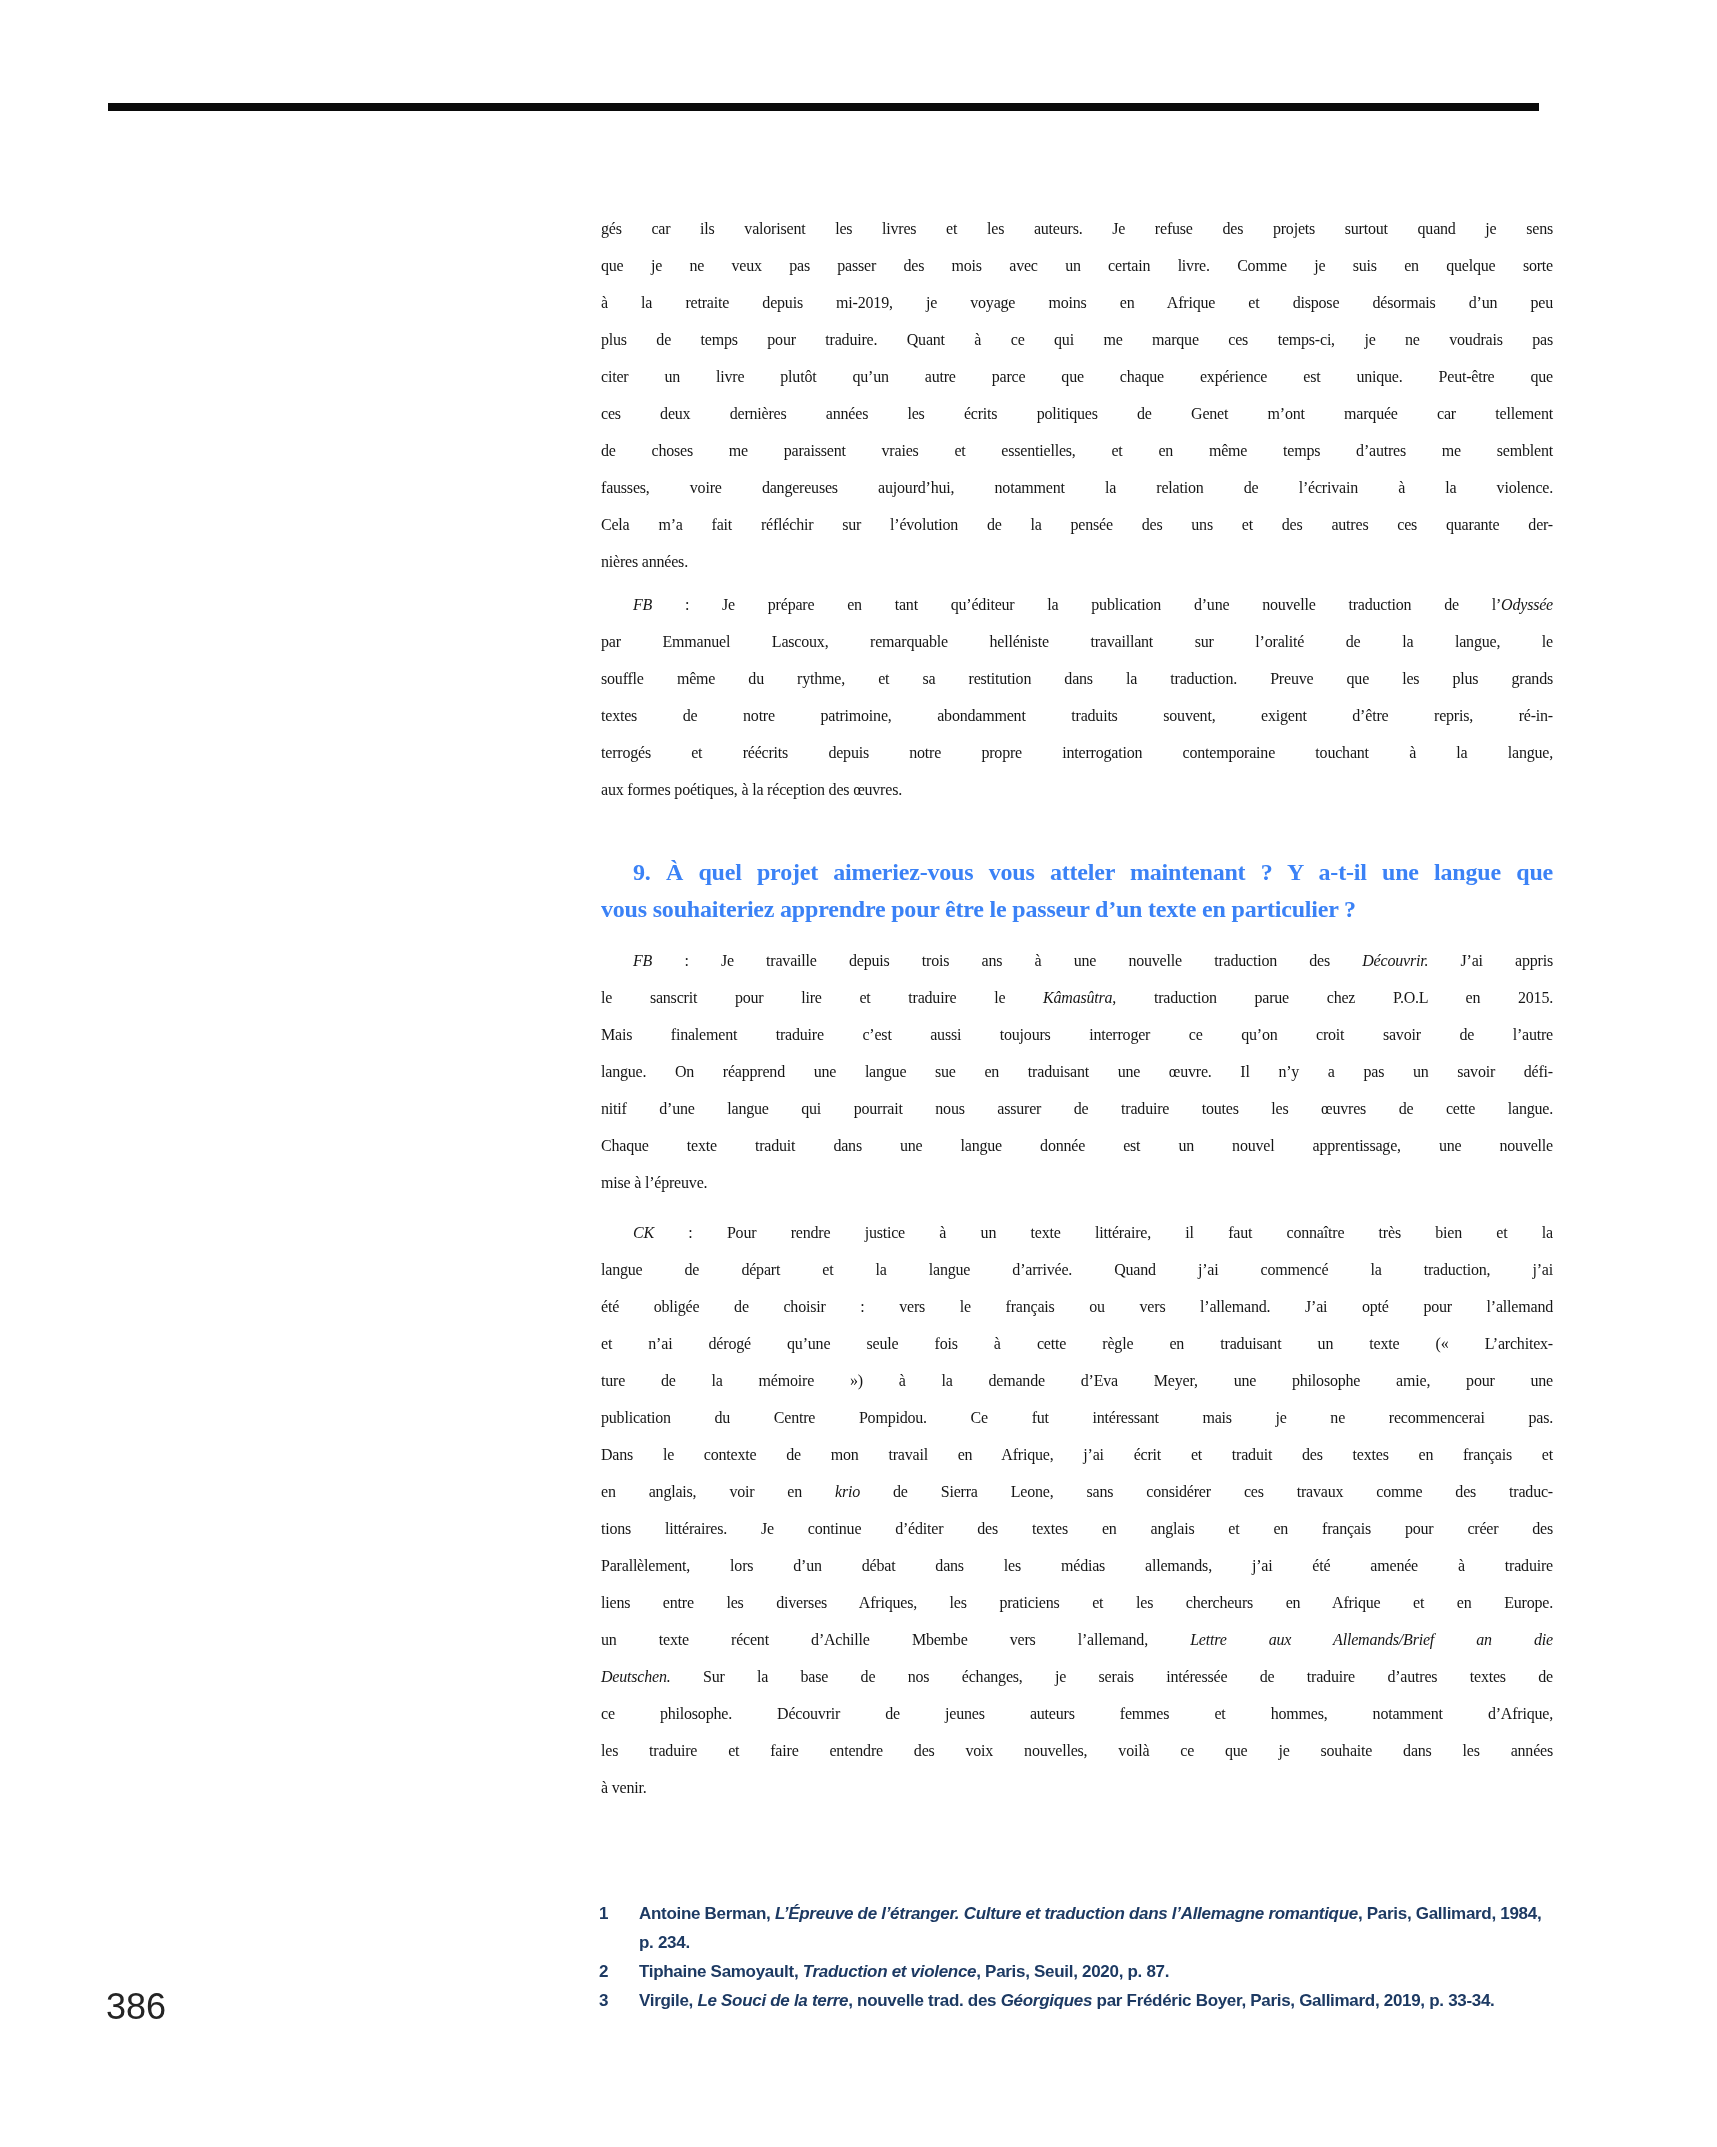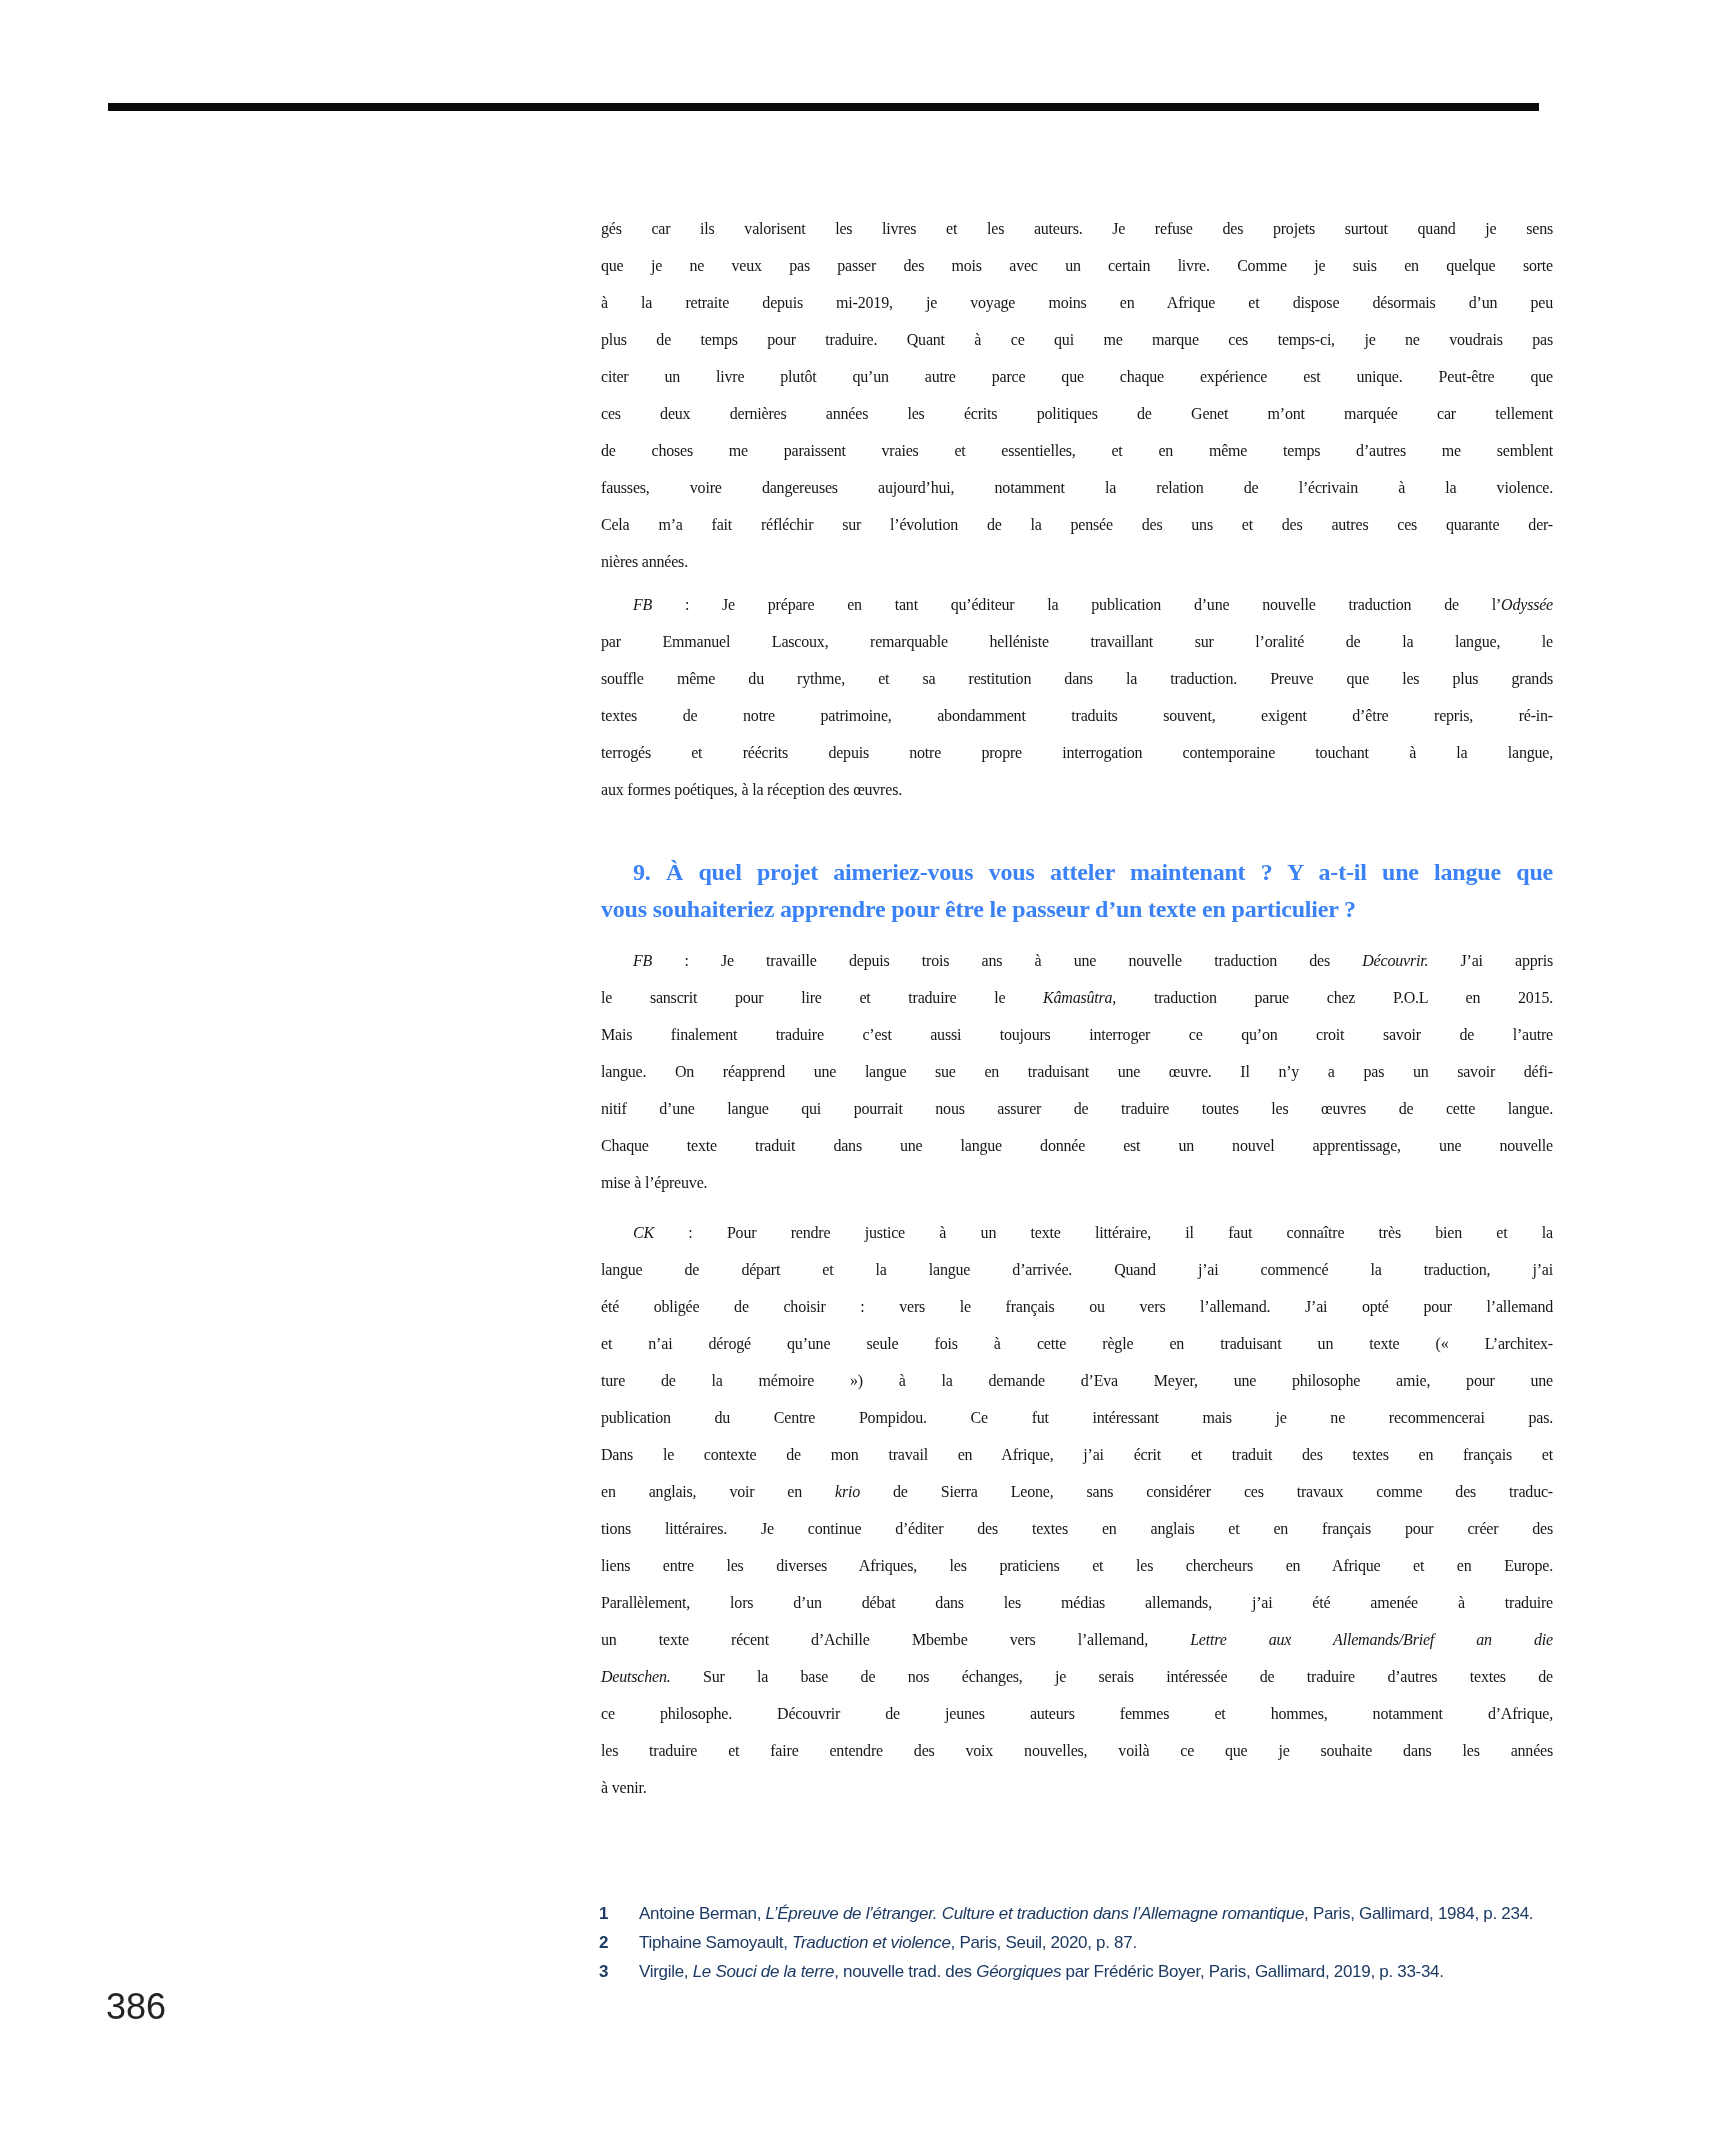--- a/index.html
+++ b/index.html
@@ -50,21 +50,21 @@
     font-family: "Liberation Sans", sans-serif;
     font-size: 17px;
     line-height: 29px;
     letter-spacing: -0.3px;
   }
   .footnote { display: flex; }
   .fn-num {
     flex: 0 0 40px;
     font-weight: 700;
   }
-  .fn-text { flex: 1 1 auto; }
+  .fn-text { flex: 1 1 auto; font-weight: bold; }
   .page-number {
     position: absolute;
     left: 106px;
     top: 1990px;
     font-family: "Liberation Sans", sans-serif;
     font-size: 36px;
     line-height: 33px;
     color: #242424;
   }
 </style>
@@ -112,22 +112,22 @@
     <div class="para p4">
         <div class="line first"><span class="it">CK</span><span> : Pour rendre justice à un texte littéraire, il faut connaître très bien et la</span></div>
         <div class="line"><span>langue de départ et la langue d’arrivée. Quand j’ai commencé la traduction, j’ai</span></div>
         <div class="line"><span>été obligée de choisir : vers le français ou vers l’allemand. J’ai opté pour l’allemand</span></div>
         <div class="line"><span>et n’ai dérogé qu’une seule fois à cette règle en traduisant un texte (« L’architex-</span></div>
         <div class="line"><span>ture de la mémoire ») à la demande d’Eva Meyer, une philosophe amie, pour une</span></div>
         <div class="line"><span>publication du Centre Pompidou. Ce fut intéressant mais je ne recommencerai pas.</span></div>
         <div class="line"><span>Dans le contexte de mon travail en Afrique, j’ai écrit et traduit des textes en français et</span></div>
         <div class="line"><span>en anglais, voir en </span><span class="it">krio</span><span> de Sierra Leone, sans considérer ces travaux comme des traduc-</span></div>
         <div class="line"><span>tions littéraires. Je continue d’éditer des textes en anglais et en français pour créer des</span></div>
+        <div class="line"><span>Parallèlement, lors d’un débat dans les médias allemands, j’ai été amenée à traduire</span></div>
         <div class="line"><span>liens entre les diverses Afriques, les praticiens et les chercheurs en Afrique et en Europe.</span></div>
-        <div class="line"><span>Parallèlement, lors d’un débat dans les médias allemands, j’ai été amenée à traduire</span></div>
         <div class="line"><span>un texte récent d’Achille Mbembe vers l’allemand, </span><span class="it">Lettre aux Allemands/Brief an die</span></div>
         <div class="line"><span class="it">Deutschen.</span><span> Sur la base de nos échanges, je serais intéressée de traduire d’autres textes de</span></div>
         <div class="line"><span>ce philosophe. Découvrir de jeunes auteurs femmes et hommes, notamment d’Afrique,</span></div>
         <div class="line"><span>les traduire et faire entendre des voix nouvelles, voilà ce que je souhaite dans les années</span></div>
         <div class="line last"><span>à venir.</span></div>
       </div>
   </main>
 
   <footer class="footnotes" style="color: rgb(29, 58, 99);">
       <div class="footnote">

